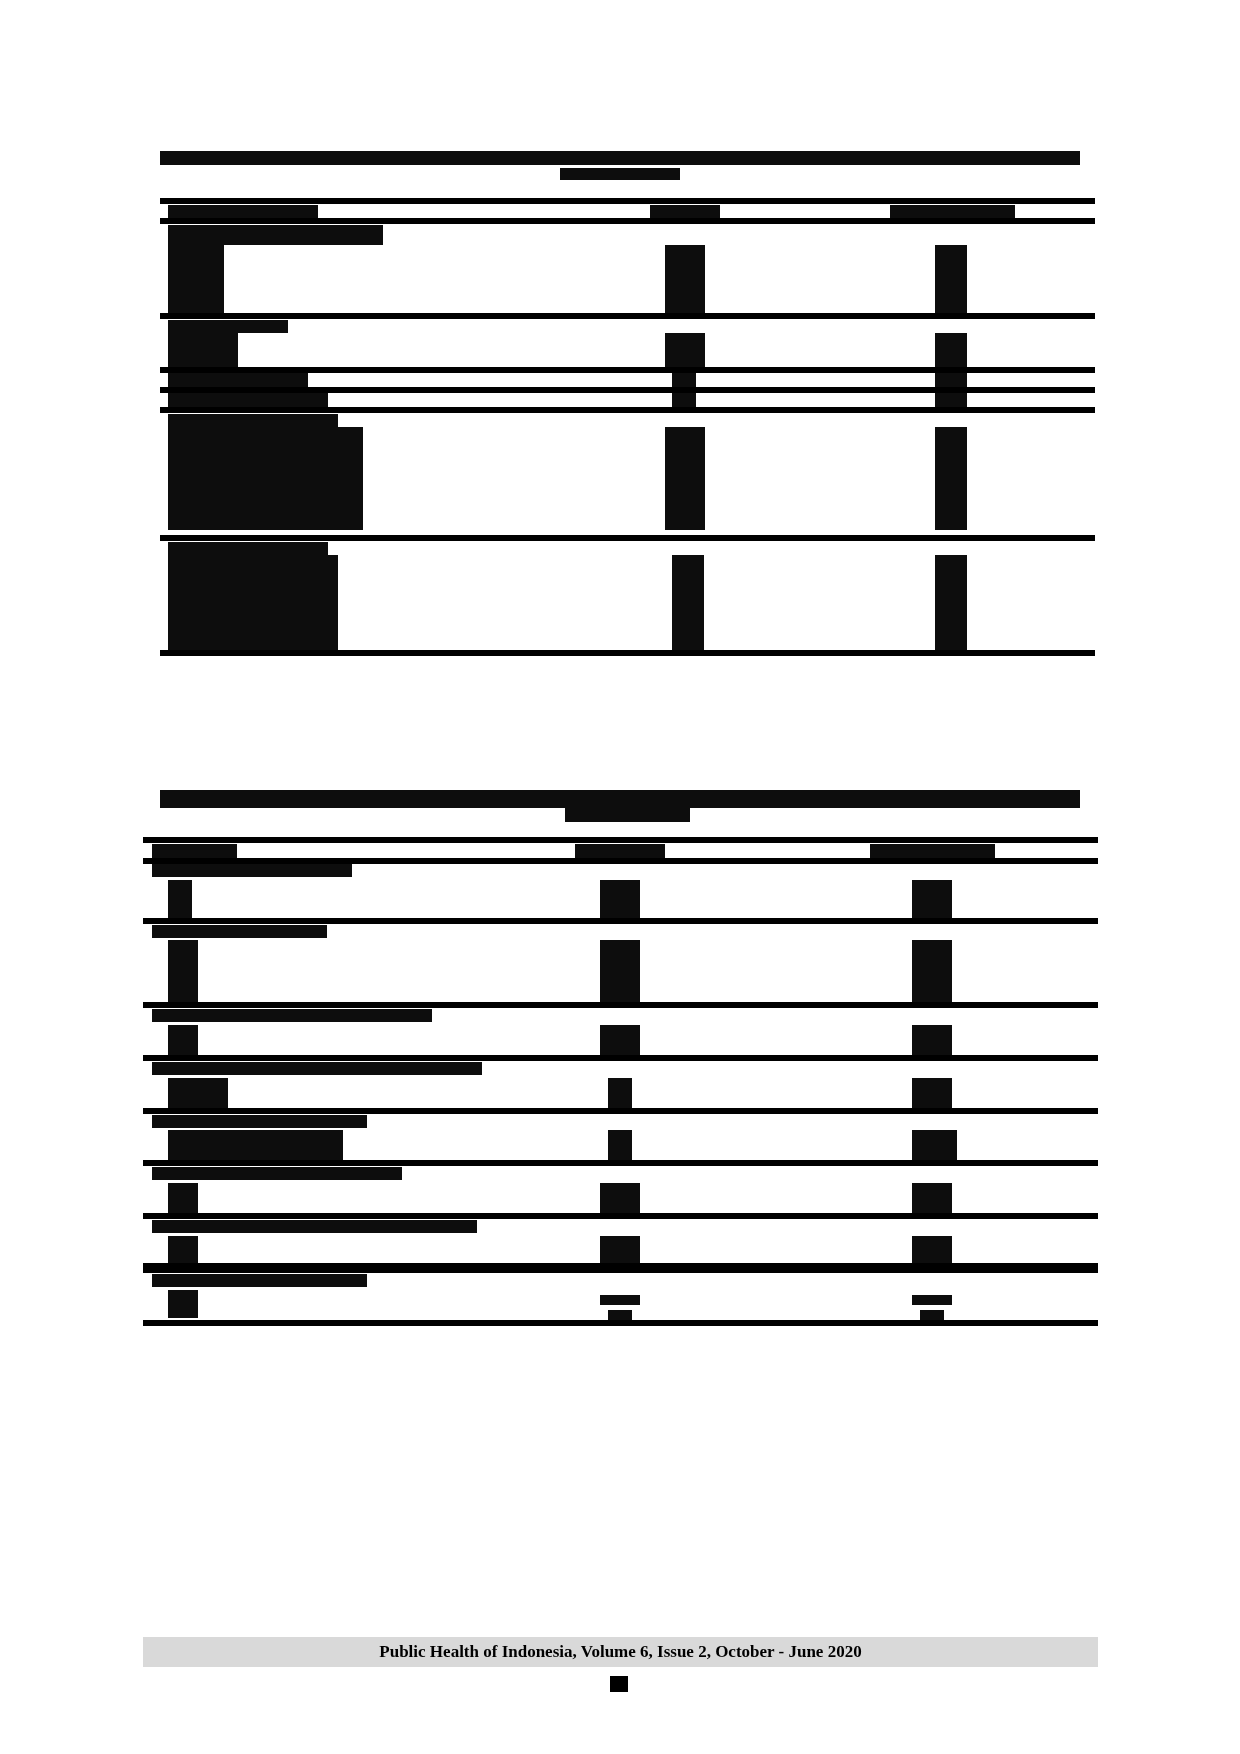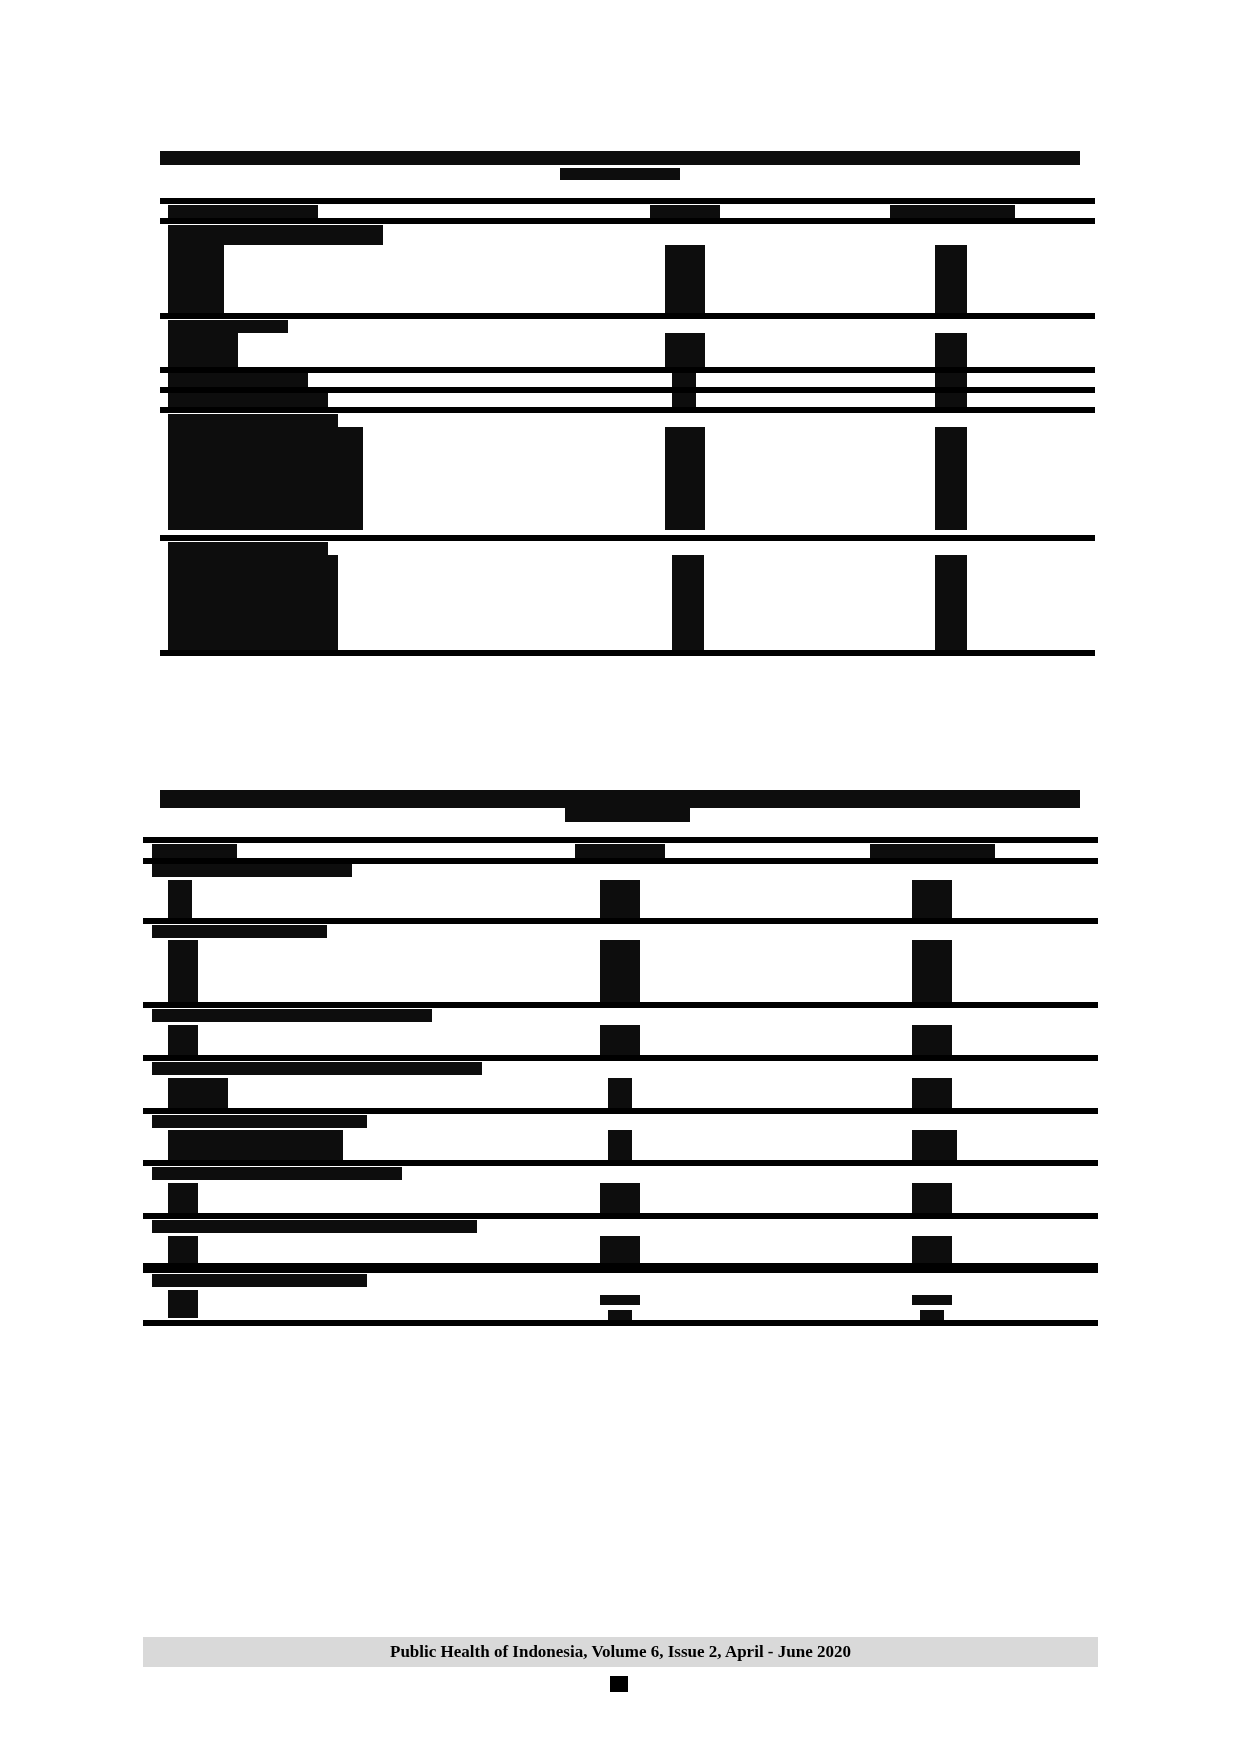--- a/index.html
+++ b/index.html
@@ -111,15 +111,15 @@
   <div class="blk" style="left:152px;top:1274px;width:215px;height:13px;"></div>
   <div class="blk" style="left:168px;top:1290px;width:30px;height:28px;"></div>
   <div class="blk" style="left:600px;top:1295px;width:40px;height:10px;"></div>
   <div class="blk" style="left:912px;top:1295px;width:40px;height:10px;"></div>
   <div class="blk" style="left:608px;top:1310px;width:24px;height:10px;"></div>
   <div class="blk" style="left:920px;top:1310px;width:24px;height:10px;"></div>
   <div class="rule" style="left:143px;top:1320px;width:955px;"></div>
 </div>
 
 <div class="footer-band">
-  <span class="footer-text">Public Health of Indonesia, Volume 6, Issue 2, April - June 2020</span>
+  <span class="footer-text">Public Health of Indonesia, Volume 6, Issue 2, October - June 2020</span>
 </div>
 <div class="pagenum"></div>
 
 </body></html>

